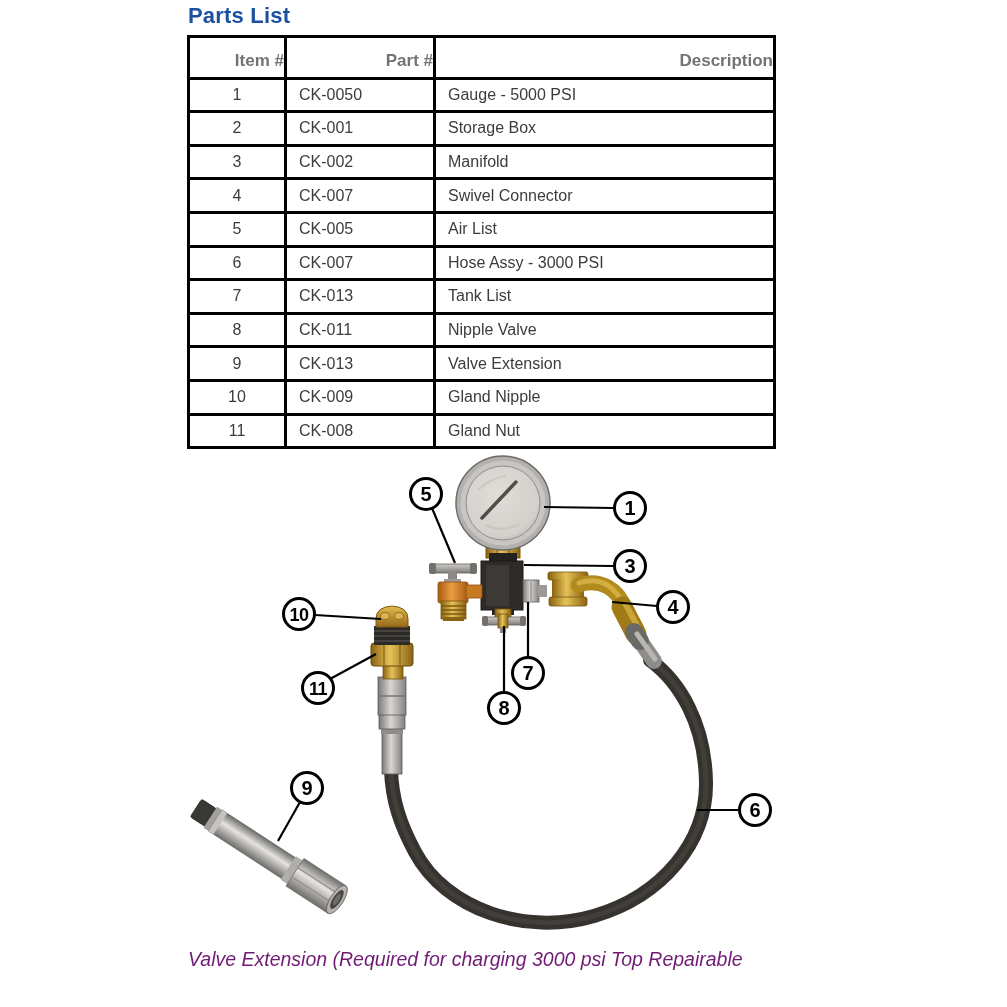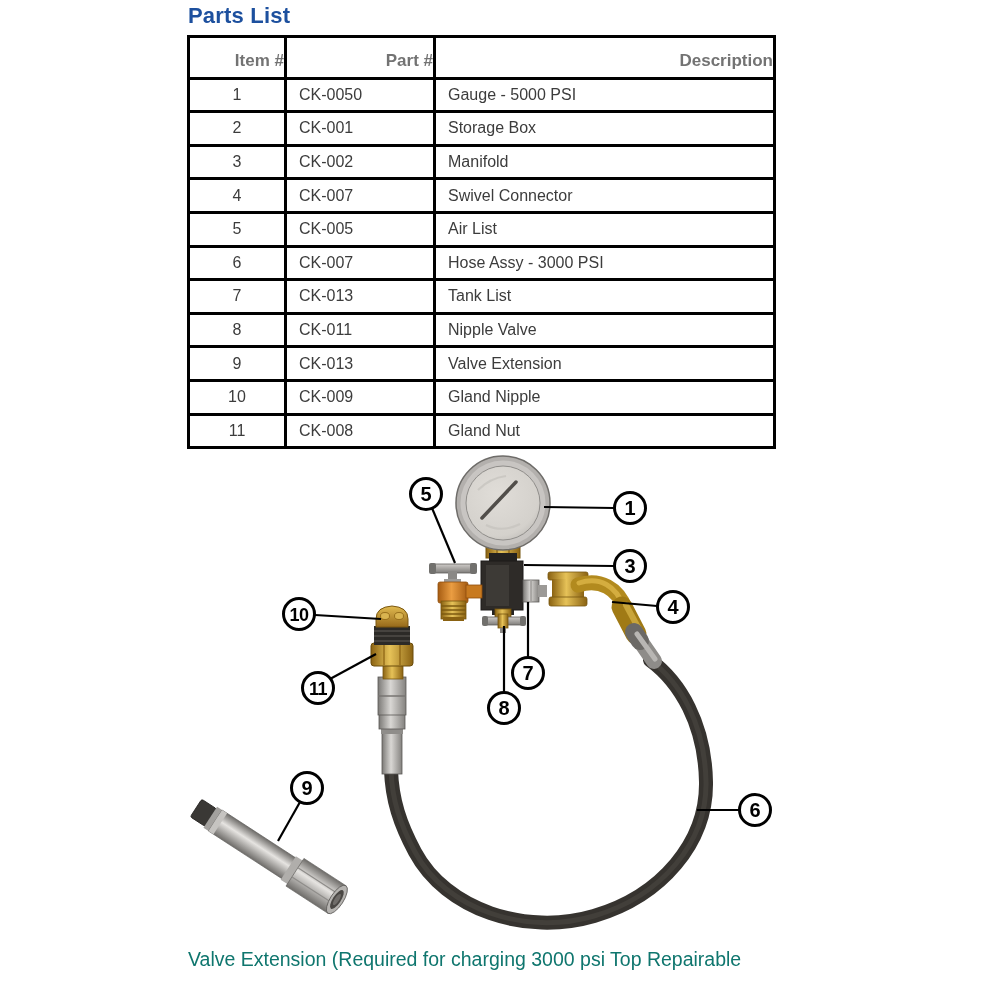--- a/index.html
+++ b/index.html
@@ -22,21 +22,21 @@
   .parts-table th{
     font-size:17px;font-weight:bold;color:#737373;text-align:right;padding:8px 0 0 10px;
   }
   .parts-table td{font-size:16px;color:#3c3c3c;padding:0 0 0 12px;}
   .parts-table .col-item{width:84px;}
   .parts-table .col-part{width:136px;}
   .parts-table td.c-item{text-align:center;padding:0;}
   .diagram-svg{position:absolute;left:0;top:440px;}
   .caption{
     position:absolute;left:188px;top:946px;width:640px;
-    font-size:19.5px;line-height:27px;color:#0f766e;
+    font-style:italic;font-size:19.5px;line-height:27px;color:#701a75;
   }
   .cap-line{display:block;}
   .co-num{font-family:"Liberation Sans",sans-serif;font-weight:bold;}
 </style>
 </head>
 <body>
 
 <div class="page">
 
   <div class="page-title">Parts List</div>

